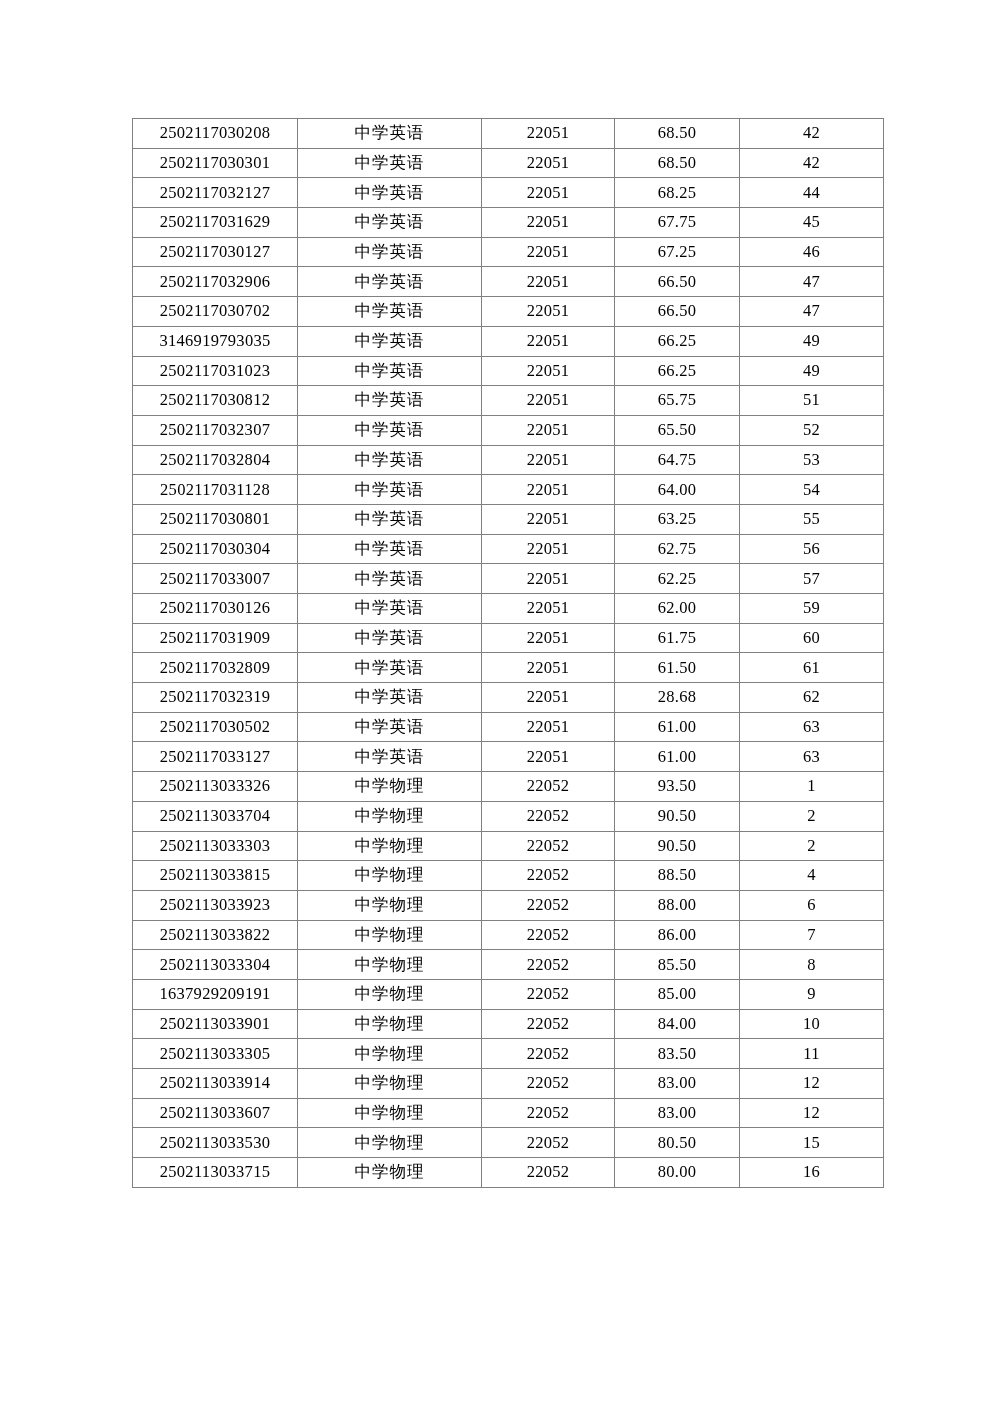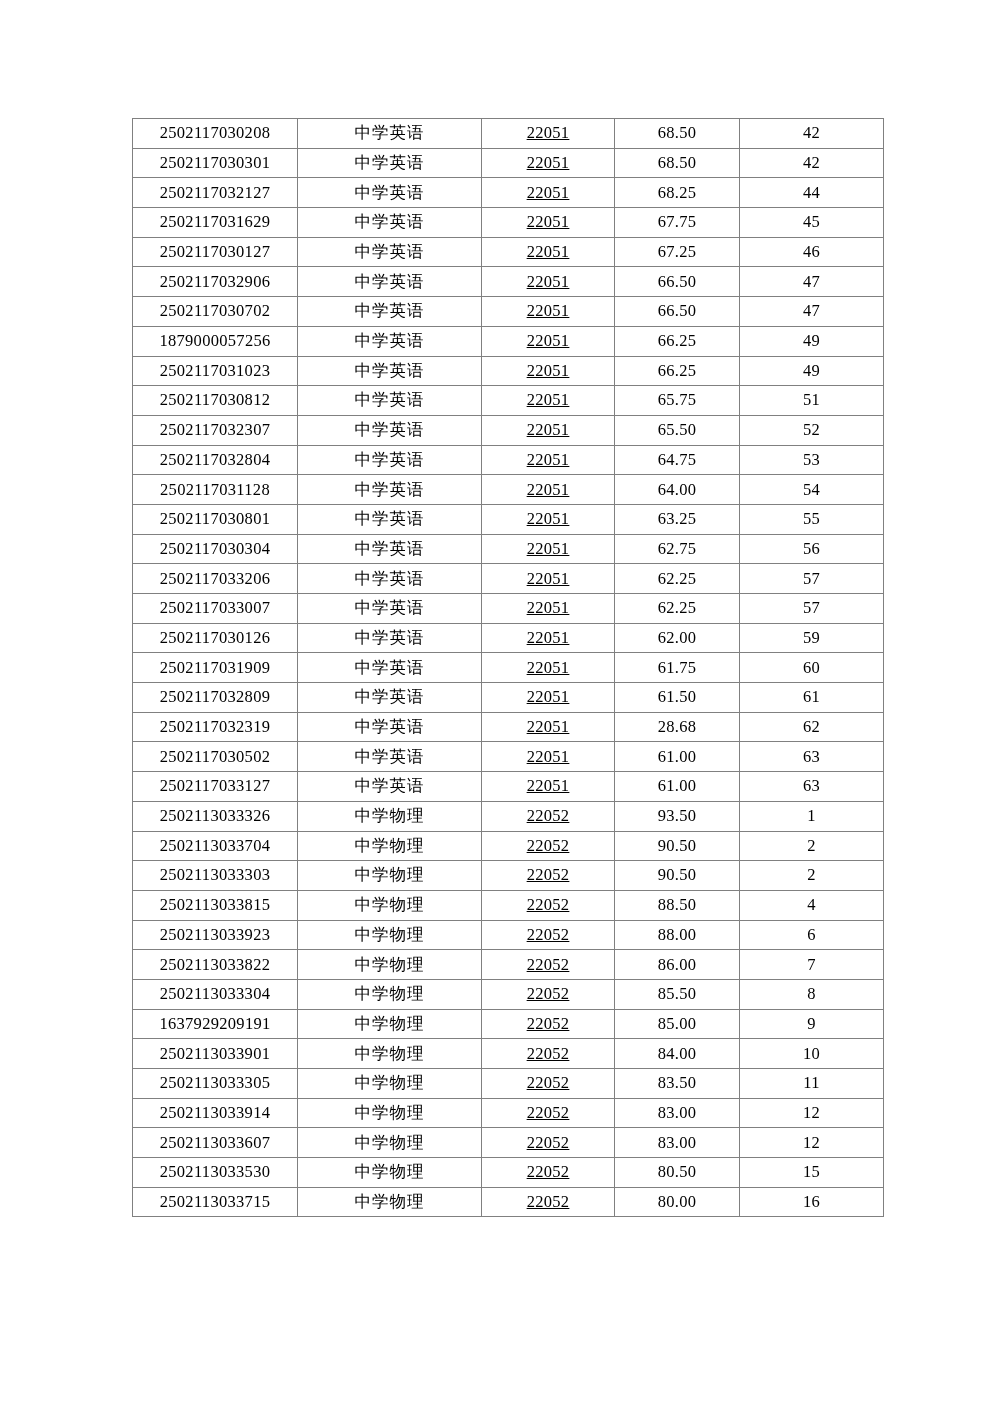--- a/index.html
+++ b/index.html
@@ -51,21 +51,20 @@
     letter-spacing: 0.3px;
   }
   .cell-subject {
     font-family: "DejaVu Serif", "Liberation Serif", serif;
     font-size: 16px;
     letter-spacing: 1px;
   }
   .cell-post {
     font-family: "Liberation Serif", "DejaVu Serif", serif;
     letter-spacing: 0.3px;
-    text-decoration: underline;
   }
   .cell-score {
     font-family: "Liberation Serif", "DejaVu Serif", serif;
     letter-spacing: 0.3px;
   }
   .cell-rank {
     font-family: "Liberation Serif", "DejaVu Serif", serif;
     letter-spacing: 0.3px;
   }
 </style>
@@ -125,21 +124,21 @@
           <td class="cell-rank">47</td>
         </tr>
         <tr>
           <td class="cell-id">2502117030702</td>
           <td class="cell-subject">中学英语</td>
           <td class="cell-post">22051</td>
           <td class="cell-score">66.50</td>
           <td class="cell-rank">47</td>
         </tr>
         <tr>
-          <td class="cell-id">1879000057256</td>
+          <td class="cell-id">3146919793035</td>
           <td class="cell-subject">中学英语</td>
           <td class="cell-post">22051</td>
           <td class="cell-score">66.25</td>
           <td class="cell-rank">49</td>
         </tr>
         <tr>
           <td class="cell-id">2502117031023</td>
           <td class="cell-subject">中学英语</td>
           <td class="cell-post">22051</td>
           <td class="cell-score">66.25</td>
@@ -179,27 +178,20 @@
           <td class="cell-post">22051</td>
           <td class="cell-score">63.25</td>
           <td class="cell-rank">55</td>
         </tr>
         <tr>
           <td class="cell-id">2502117030304</td>
           <td class="cell-subject">中学英语</td>
           <td class="cell-post">22051</td>
           <td class="cell-score">62.75</td>
           <td class="cell-rank">56</td>
-        </tr>
-        <tr>
-          <td class="cell-id">2502117033206</td>
-          <td class="cell-subject">中学英语</td>
-          <td class="cell-post">22051</td>
-          <td class="cell-score">62.25</td>
-          <td class="cell-rank">57</td>
         </tr>
         <tr>
           <td class="cell-id">2502117033007</td>
           <td class="cell-subject">中学英语</td>
           <td class="cell-post">22051</td>
           <td class="cell-score">62.25</td>
           <td class="cell-rank">57</td>
         </tr>
         <tr>
           <td class="cell-id">2502117030126</td>

